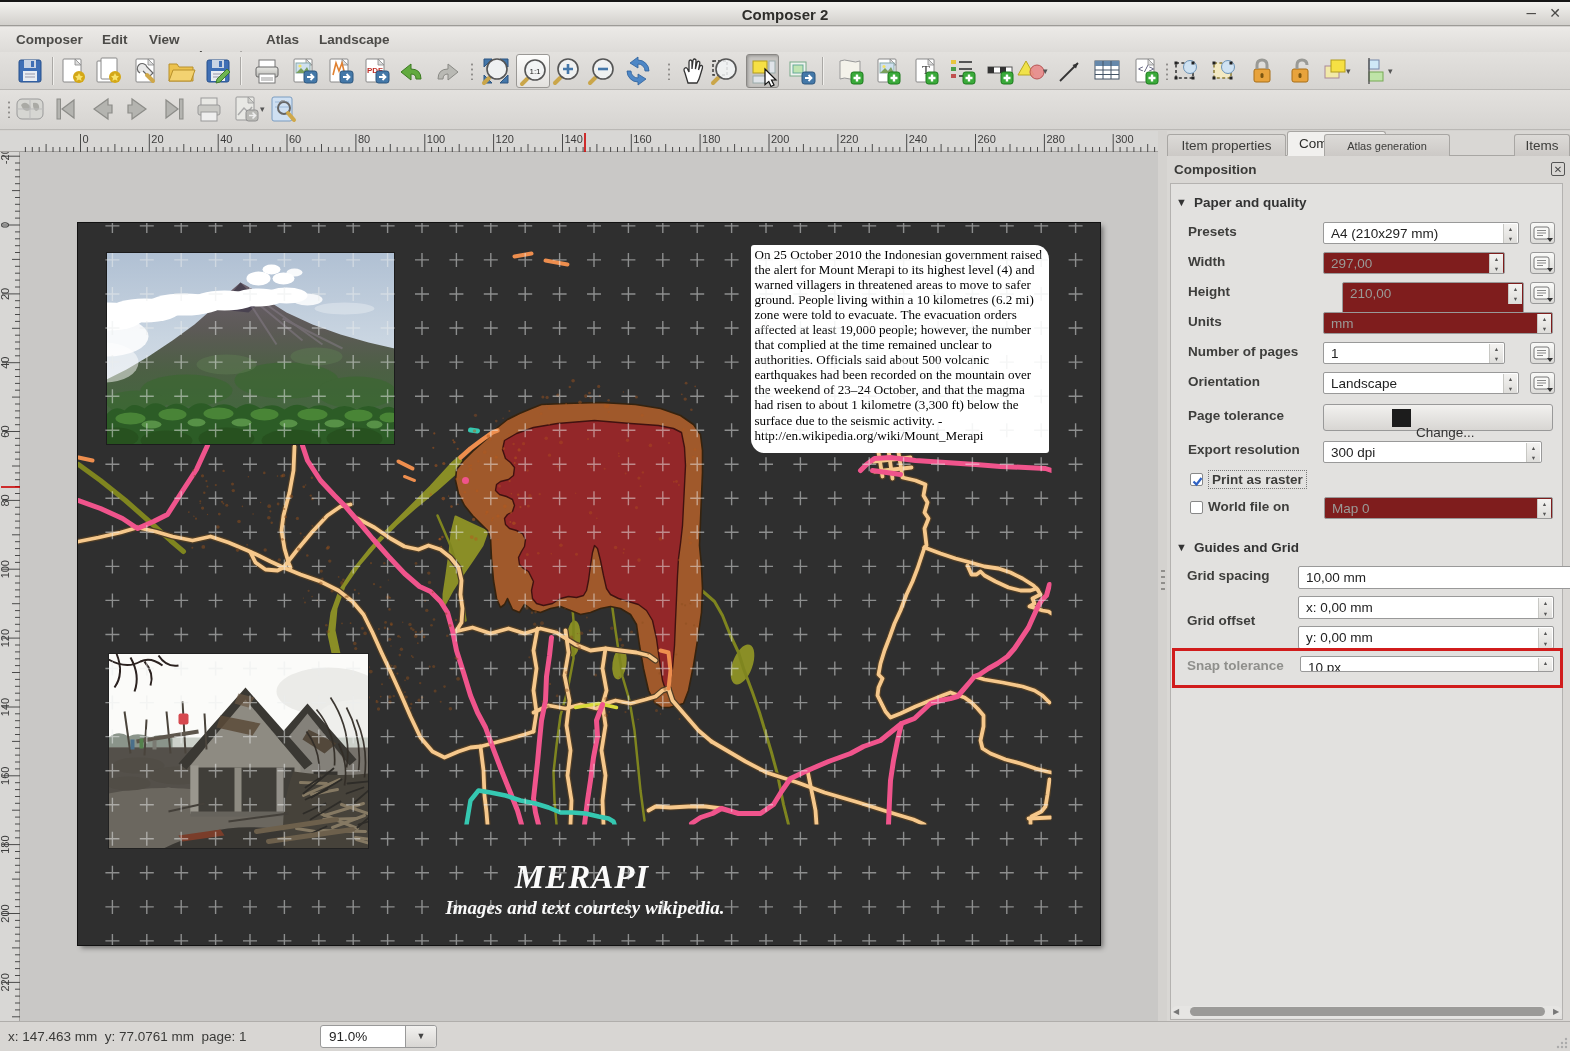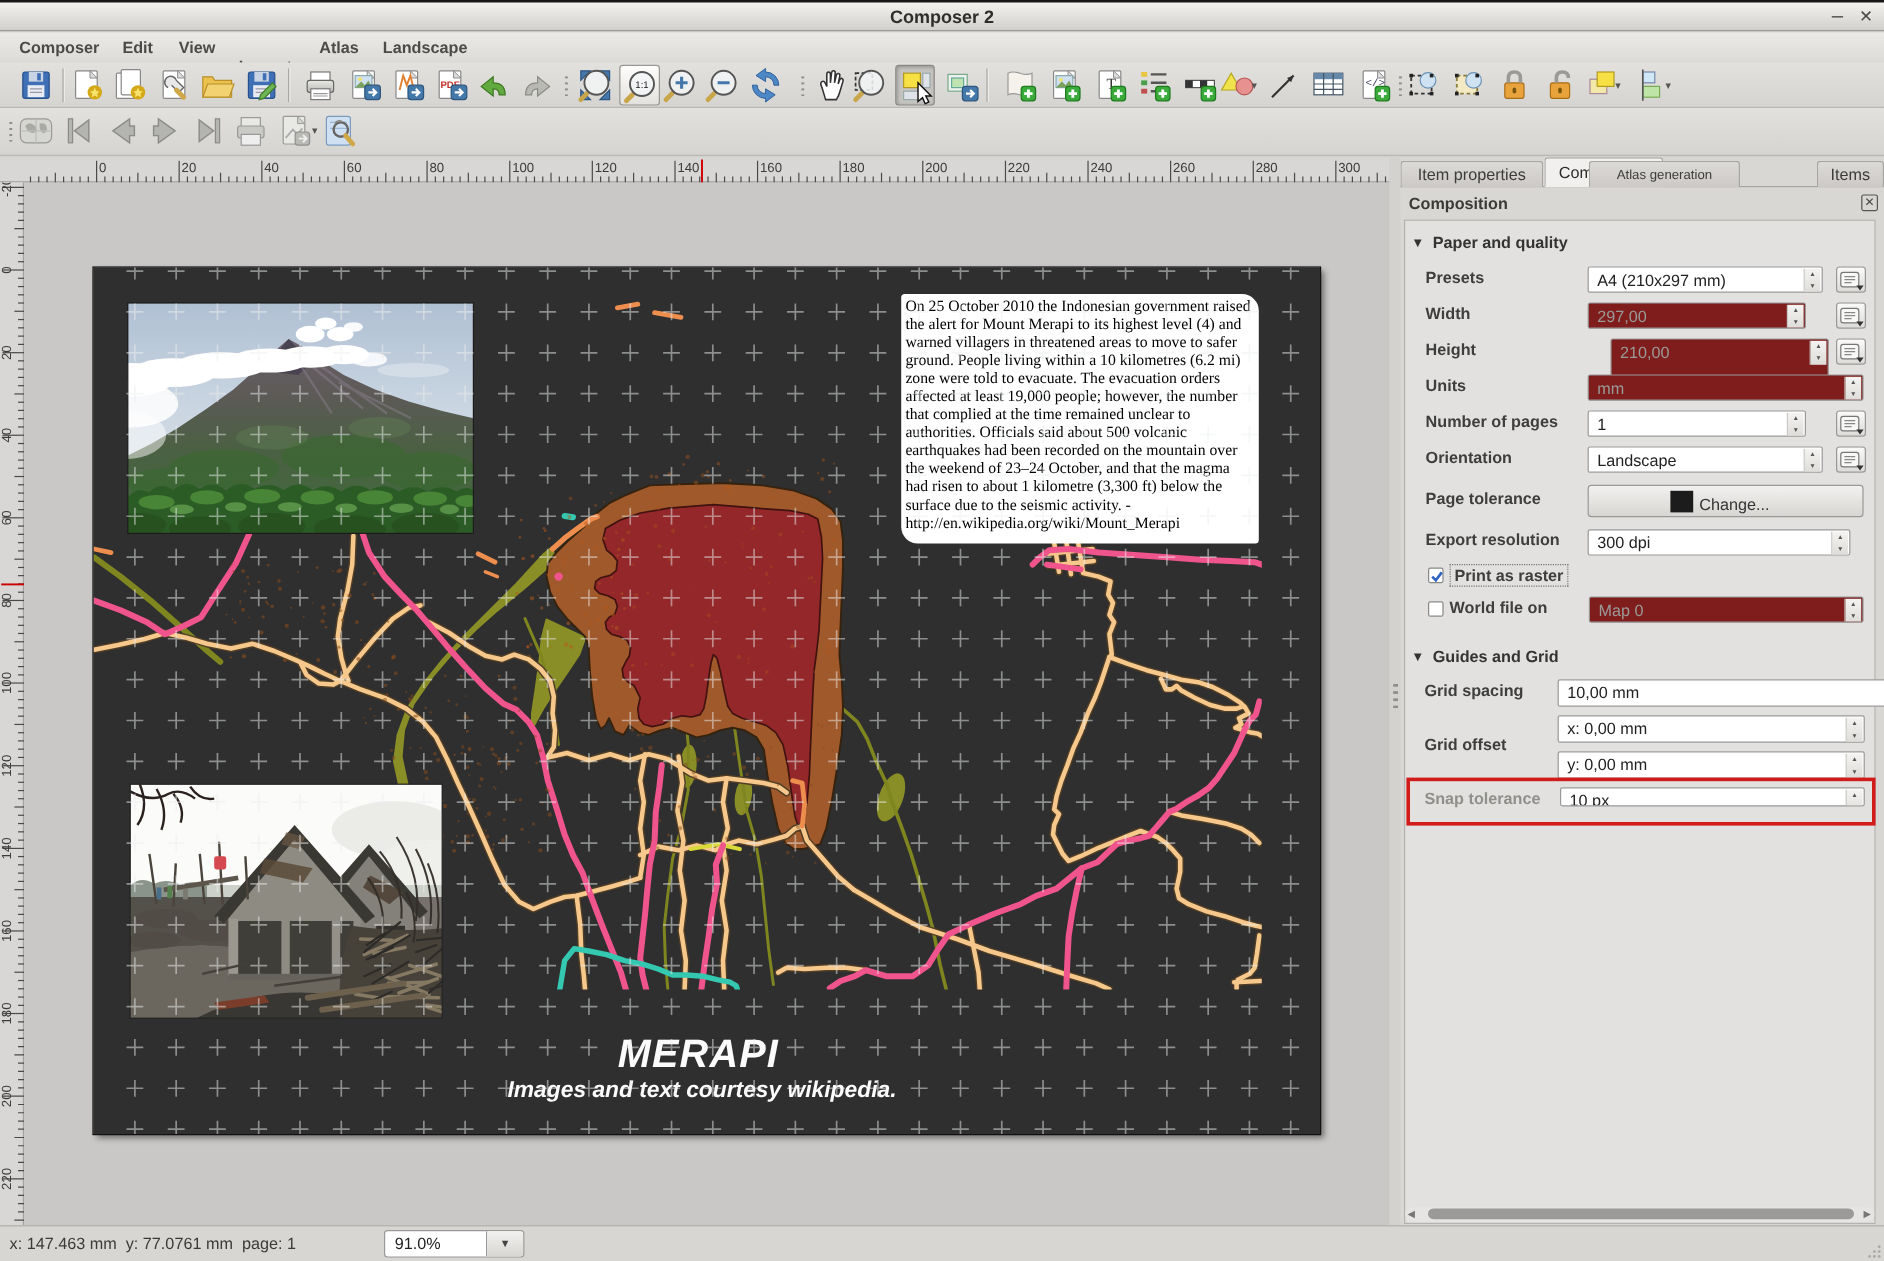--- a/index.html
+++ b/index.html
@@ -1294,21 +1294,21 @@
                 <path d="M198 78 Q214 100 210 126"></path>
                 <path d="M230 90 Q240 110 236 132"></path>
               </g>
             </g>
             <rect width="260" height="195" fill="none" stroke="#222" stroke-width="1"></rect>
           </g>
 </svg>
 
       <div style="position:absolute;left:673.0px;top:22.3px;width:298px;height:208px;background:#fff;border-radius:3px 14px 3px 14px;"></div>
       <div style="position:absolute;left:677.0px;top:24.5px;width:292px;font-family:'Liberation Serif',serif;font-size:13.1px;line-height:15.05px;color:#000">On 25 October 2010 the Indonesian government raised<br>the alert for Mount Merapi to its highest level (4) and<br>warned villagers in threatened areas to move to safer<br>ground. People living within a 10 kilometres (6.2 mi)<br>zone were told to evacuate. The evacuation orders<br>affected at least 19,000 people; however, the number<br>that complied at the time remained unclear to<br>authorities. Officials said about 500 volcanic<br>earthquakes had been recorded on the mountain over<br>the weekend of 23–24 October, and that the magma<br>had risen to about 1 kilometre (3,300 ft) below the<br>surface due to the seismic activity. -<br>http://en.wikipedia.org/wiki/Mount_Merapi</div>
-      <div style="position:absolute;left:0;top:636px;width:1022px;text-align:center;font-family:Liberation Sans, sans-serif;font-style:italic;font-weight:bold;color:#fbfbfb">
+      <div style="position:absolute;left:0;top:636px;width:1022px;text-align:center;font-family:Liberation Serif, serif;font-style:italic;font-weight:bold;color:#fbfbfb">
         <div style="font-size:33px;letter-spacing:1px;margin-left:-13px">MERAPI</div>
         <div style="font-size:19px;margin-top:1px;margin-left:-7px">Images and text courtesy wikipedia.</div>
       </div>
       <svg width="1022" height="722" viewBox="0 0 1022 722" style="position:absolute;left:0;top:0;pointer-events:none">
           <path d="M27.4 2.9H41.4M34.4 -4.1V9.9M61.8 2.9H75.8M68.8 -4.1V9.9M96.2 2.9H110.2M103.2 -4.1V9.9M130.6 2.9H144.6M137.6 -4.1V9.9M165.0 2.9H179.0M172.0 -4.1V9.9M199.4 2.9H213.4M206.4 -4.1V9.9M233.8 2.9H247.8M240.8 -4.1V9.9M268.2 2.9H282.2M275.2 -4.1V9.9M302.6 2.9H316.6M309.6 -4.1V9.9M337.0 2.9H351.0M344.0 -4.1V9.9M371.4 2.9H385.4M378.4 -4.1V9.9M405.8 2.9H419.8M412.8 -4.1V9.9M440.2 2.9H454.2M447.2 -4.1V9.9M474.6 2.9H488.6M481.6 -4.1V9.9M509.0 2.9H523.0M516.0 -4.1V9.9M543.4 2.9H557.4M550.4 -4.1V9.9M577.8 2.9H591.8M584.8 -4.1V9.9M612.2 2.9H626.2M619.2 -4.1V9.9M646.6 2.9H660.6M653.6 -4.1V9.9M681.0 2.9H695.0M688.0 -4.1V9.9M715.4 2.9H729.4M722.4 -4.1V9.9M749.8 2.9H763.8M756.8 -4.1V9.9M784.2 2.9H798.2M791.2 -4.1V9.9M818.6 2.9H832.6M825.6 -4.1V9.9M853.0 2.9H867.0M860.0 -4.1V9.9M887.4 2.9H901.4M894.4 -4.1V9.9M921.8 2.9H935.8M928.8 -4.1V9.9M956.2 2.9H970.2M963.2 -4.1V9.9M990.6 2.9H1004.6M997.6 -4.1V9.9M27.4 36.9H41.4M34.4 29.9V43.9M61.8 36.9H75.8M68.8 29.9V43.9M96.2 36.9H110.2M103.2 29.9V43.9M130.6 36.9H144.6M137.6 29.9V43.9M165.0 36.9H179.0M172.0 29.9V43.9M199.4 36.9H213.4M206.4 29.9V43.9M233.8 36.9H247.8M240.8 29.9V43.9M268.2 36.9H282.2M275.2 29.9V43.9M302.6 36.9H316.6M309.6 29.9V43.9M337.0 36.9H351.0M344.0 29.9V43.9M371.4 36.9H385.4M378.4 29.9V43.9M405.8 36.9H419.8M412.8 29.9V43.9M440.2 36.9H454.2M447.2 29.9V43.9M474.6 36.9H488.6M481.6 29.9V43.9M509.0 36.9H523.0M516.0 29.9V43.9M543.4 36.9H557.4M550.4 29.9V43.9M577.8 36.9H591.8M584.8 29.9V43.9M612.2 36.9H626.2M619.2 29.9V43.9M646.6 36.9H660.6M653.6 29.9V43.9M681.0 36.9H695.0M688.0 29.9V43.9M715.4 36.9H729.4M722.4 29.9V43.9M749.8 36.9H763.8M756.8 29.9V43.9M784.2 36.9H798.2M791.2 29.9V43.9M818.6 36.9H832.6M825.6 29.9V43.9M853.0 36.9H867.0M860.0 29.9V43.9M887.4 36.9H901.4M894.4 29.9V43.9M921.8 36.9H935.8M928.8 29.9V43.9M956.2 36.9H970.2M963.2 29.9V43.9M990.6 36.9H1004.6M997.6 29.9V43.9M27.4 71.0H41.4M34.4 64.0V78.0M61.8 71.0H75.8M68.8 64.0V78.0M96.2 71.0H110.2M103.2 64.0V78.0M130.6 71.0H144.6M137.6 64.0V78.0M165.0 71.0H179.0M172.0 64.0V78.0M199.4 71.0H213.4M206.4 64.0V78.0M233.8 71.0H247.8M240.8 64.0V78.0M268.2 71.0H282.2M275.2 64.0V78.0M302.6 71.0H316.6M309.6 64.0V78.0M337.0 71.0H351.0M344.0 64.0V78.0M371.4 71.0H385.4M378.4 64.0V78.0M405.8 71.0H419.8M412.8 64.0V78.0M440.2 71.0H454.2M447.2 64.0V78.0M474.6 71.0H488.6M481.6 64.0V78.0M509.0 71.0H523.0M516.0 64.0V78.0M543.4 71.0H557.4M550.4 64.0V78.0M577.8 71.0H591.8M584.8 64.0V78.0M612.2 71.0H626.2M619.2 64.0V78.0M646.6 71.0H660.6M653.6 64.0V78.0M681.0 71.0H695.0M688.0 64.0V78.0M715.4 71.0H729.4M722.4 64.0V78.0M749.8 71.0H763.8M756.8 64.0V78.0M784.2 71.0H798.2M791.2 64.0V78.0M818.6 71.0H832.6M825.6 64.0V78.0M853.0 71.0H867.0M860.0 64.0V78.0M887.4 71.0H901.4M894.4 64.0V78.0M921.8 71.0H935.8M928.8 64.0V78.0M956.2 71.0H970.2M963.2 64.0V78.0M990.6 71.0H1004.6M997.6 64.0V78.0M27.4 105.0H41.4M34.4 98.0V112.0M61.8 105.0H75.8M68.8 98.0V112.0M96.2 105.0H110.2M103.2 98.0V112.0M130.6 105.0H144.6M137.6 98.0V112.0M165.0 105.0H179.0M172.0 98.0V112.0M199.4 105.0H213.4M206.4 98.0V112.0M233.8 105.0H247.8M240.8 98.0V112.0M268.2 105.0H282.2M275.2 98.0V112.0M302.6 105.0H316.6M309.6 98.0V112.0M337.0 105.0H351.0M344.0 98.0V112.0M371.4 105.0H385.4M378.4 98.0V112.0M405.8 105.0H419.8M412.8 98.0V112.0M440.2 105.0H454.2M447.2 98.0V112.0M474.6 105.0H488.6M481.6 98.0V112.0M509.0 105.0H523.0M516.0 98.0V112.0M543.4 105.0H557.4M550.4 98.0V112.0M577.8 105.0H591.8M584.8 98.0V112.0M612.2 105.0H626.2M619.2 98.0V112.0M646.6 105.0H660.6M653.6 98.0V112.0M681.0 105.0H695.0M688.0 98.0V112.0M715.4 105.0H729.4M722.4 98.0V112.0M749.8 105.0H763.8M756.8 98.0V112.0M784.2 105.0H798.2M791.2 98.0V112.0M818.6 105.0H832.6M825.6 98.0V112.0M853.0 105.0H867.0M860.0 98.0V112.0M887.4 105.0H901.4M894.4 98.0V112.0M921.8 105.0H935.8M928.8 98.0V112.0M956.2 105.0H970.2M963.2 98.0V112.0M990.6 105.0H1004.6M997.6 98.0V112.0M27.4 139.1H41.4M34.4 132.1V146.1M61.8 139.1H75.8M68.8 132.1V146.1M96.2 139.1H110.2M103.2 132.1V146.1M130.6 139.1H144.6M137.6 132.1V146.1M165.0 139.1H179.0M172.0 132.1V146.1M199.4 139.1H213.4M206.4 132.1V146.1M233.8 139.1H247.8M240.8 132.1V146.1M268.2 139.1H282.2M275.2 132.1V146.1M302.6 139.1H316.6M309.6 132.1V146.1M337.0 139.1H351.0M344.0 132.1V146.1M371.4 139.1H385.4M378.4 132.1V146.1M405.8 139.1H419.8M412.8 132.1V146.1M440.2 139.1H454.2M447.2 132.1V146.1M474.6 139.1H488.6M481.6 132.1V146.1M509.0 139.1H523.0M516.0 132.1V146.1M543.4 139.1H557.4M550.4 132.1V146.1M577.8 139.1H591.8M584.8 132.1V146.1M612.2 139.1H626.2M619.2 132.1V146.1M646.6 139.1H660.6M653.6 132.1V146.1M681.0 139.1H695.0M688.0 132.1V146.1M715.4 139.1H729.4M722.4 132.1V146.1M749.8 139.1H763.8M756.8 132.1V146.1M784.2 139.1H798.2M791.2 132.1V146.1M818.6 139.1H832.6M825.6 132.1V146.1M853.0 139.1H867.0M860.0 132.1V146.1M887.4 139.1H901.4M894.4 132.1V146.1M921.8 139.1H935.8M928.8 132.1V146.1M956.2 139.1H970.2M963.2 132.1V146.1M990.6 139.1H1004.6M997.6 132.1V146.1M27.4 173.2H41.4M34.4 166.2V180.2M61.8 173.2H75.8M68.8 166.2V180.2M96.2 173.2H110.2M103.2 166.2V180.2M130.6 173.2H144.6M137.6 166.2V180.2M165.0 173.2H179.0M172.0 166.2V180.2M199.4 173.2H213.4M206.4 166.2V180.2M233.8 173.2H247.8M240.8 166.2V180.2M268.2 173.2H282.2M275.2 166.2V180.2M302.6 173.2H316.6M309.6 166.2V180.2M337.0 173.2H351.0M344.0 166.2V180.2M371.4 173.2H385.4M378.4 166.2V180.2M405.8 173.2H419.8M412.8 166.2V180.2M440.2 173.2H454.2M447.2 166.2V180.2M474.6 173.2H488.6M481.6 166.2V180.2M509.0 173.2H523.0M516.0 166.2V180.2M543.4 173.2H557.4M550.4 166.2V180.2M577.8 173.2H591.8M584.8 166.2V180.2M612.2 173.2H626.2M619.2 166.2V180.2M646.6 173.2H660.6M653.6 166.2V180.2M681.0 173.2H695.0M688.0 166.2V180.2M715.4 173.2H729.4M722.4 166.2V180.2M749.8 173.2H763.8M756.8 166.2V180.2M784.2 173.2H798.2M791.2 166.2V180.2M818.6 173.2H832.6M825.6 166.2V180.2M853.0 173.2H867.0M860.0 166.2V180.2M887.4 173.2H901.4M894.4 166.2V180.2M921.8 173.2H935.8M928.8 166.2V180.2M956.2 173.2H970.2M963.2 166.2V180.2M990.6 173.2H1004.6M997.6 166.2V180.2M27.4 207.2H41.4M34.4 200.2V214.2M61.8 207.2H75.8M68.8 200.2V214.2M96.2 207.2H110.2M103.2 200.2V214.2M130.6 207.2H144.6M137.6 200.2V214.2M165.0 207.2H179.0M172.0 200.2V214.2M199.4 207.2H213.4M206.4 200.2V214.2M233.8 207.2H247.8M240.8 200.2V214.2M268.2 207.2H282.2M275.2 200.2V214.2M302.6 207.2H316.6M309.6 200.2V214.2M337.0 207.2H351.0M344.0 200.2V214.2M371.4 207.2H385.4M378.4 200.2V214.2M405.8 207.2H419.8M412.8 200.2V214.2M440.2 207.2H454.2M447.2 200.2V214.2M474.6 207.2H488.6M481.6 200.2V214.2M509.0 207.2H523.0M516.0 200.2V214.2M543.4 207.2H557.4M550.4 200.2V214.2M577.8 207.2H591.8M584.8 200.2V214.2M612.2 207.2H626.2M619.2 200.2V214.2M646.6 207.2H660.6M653.6 200.2V214.2M681.0 207.2H695.0M688.0 200.2V214.2M715.4 207.2H729.4M722.4 200.2V214.2M749.8 207.2H763.8M756.8 200.2V214.2M784.2 207.2H798.2M791.2 200.2V214.2M818.6 207.2H832.6M825.6 200.2V214.2M853.0 207.2H867.0M860.0 200.2V214.2M887.4 207.2H901.4M894.4 200.2V214.2M921.8 207.2H935.8M928.8 200.2V214.2M956.2 207.2H970.2M963.2 200.2V214.2M990.6 207.2H1004.6M997.6 200.2V214.2M27.4 241.2H41.4M34.4 234.2V248.2M61.8 241.2H75.8M68.8 234.2V248.2M96.2 241.2H110.2M103.2 234.2V248.2M130.6 241.2H144.6M137.6 234.2V248.2M165.0 241.2H179.0M172.0 234.2V248.2M199.4 241.2H213.4M206.4 234.2V248.2M233.8 241.2H247.8M240.8 234.2V248.2M268.2 241.2H282.2M275.2 234.2V248.2M302.6 241.2H316.6M309.6 234.2V248.2M337.0 241.2H351.0M344.0 234.2V248.2M371.4 241.2H385.4M378.4 234.2V248.2M405.8 241.2H419.8M412.8 234.2V248.2M440.2 241.2H454.2M447.2 234.2V248.2M474.6 241.2H488.6M481.6 234.2V248.2M509.0 241.2H523.0M516.0 234.2V248.2M543.4 241.2H557.4M550.4 234.2V248.2M577.8 241.2H591.8M584.8 234.2V248.2M612.2 241.2H626.2M619.2 234.2V248.2M646.6 241.2H660.6M653.6 234.2V248.2M681.0 241.2H695.0M688.0 234.2V248.2M715.4 241.2H729.4M722.4 234.2V248.2M749.8 241.2H763.8M756.8 234.2V248.2M784.2 241.2H798.2M791.2 234.2V248.2M818.6 241.2H832.6M825.6 234.2V248.2M853.0 241.2H867.0M860.0 234.2V248.2M887.4 241.2H901.4M894.4 234.2V248.2M921.8 241.2H935.8M928.8 234.2V248.2M956.2 241.2H970.2M963.2 234.2V248.2M990.6 241.2H1004.6M997.6 234.2V248.2M27.4 275.3H41.4M34.4 268.3V282.3M61.8 275.3H75.8M68.8 268.3V282.3M96.2 275.3H110.2M103.2 268.3V282.3M130.6 275.3H144.6M137.6 268.3V282.3M165.0 275.3H179.0M172.0 268.3V282.3M199.4 275.3H213.4M206.4 268.3V282.3M233.8 275.3H247.8M240.8 268.3V282.3M268.2 275.3H282.2M275.2 268.3V282.3M302.6 275.3H316.6M309.6 268.3V282.3M337.0 275.3H351.0M344.0 268.3V282.3M371.4 275.3H385.4M378.4 268.3V282.3M405.8 275.3H419.8M412.8 268.3V282.3M440.2 275.3H454.2M447.2 268.3V282.3M474.6 275.3H488.6M481.6 268.3V282.3M509.0 275.3H523.0M516.0 268.3V282.3M543.4 275.3H557.4M550.4 268.3V282.3M577.8 275.3H591.8M584.8 268.3V282.3M612.2 275.3H626.2M619.2 268.3V282.3M646.6 275.3H660.6M653.6 268.3V282.3M681.0 275.3H695.0M688.0 268.3V282.3M715.4 275.3H729.4M722.4 268.3V282.3M749.8 275.3H763.8M756.8 268.3V282.3M784.2 275.3H798.2M791.2 268.3V282.3M818.6 275.3H832.6M825.6 268.3V282.3M853.0 275.3H867.0M860.0 268.3V282.3M887.4 275.3H901.4M894.4 268.3V282.3M921.8 275.3H935.8M928.8 268.3V282.3M956.2 275.3H970.2M963.2 268.3V282.3M990.6 275.3H1004.6M997.6 268.3V282.3M27.4 309.3H41.4M34.4 302.3V316.3M61.8 309.3H75.8M68.8 302.3V316.3M96.2 309.3H110.2M103.2 302.3V316.3M130.6 309.3H144.6M137.6 302.3V316.3M165.0 309.3H179.0M172.0 302.3V316.3M199.4 309.3H213.4M206.4 302.3V316.3M233.8 309.3H247.8M240.8 302.3V316.3M268.2 309.3H282.2M275.2 302.3V316.3M302.6 309.3H316.6M309.6 302.3V316.3M337.0 309.3H351.0M344.0 302.3V316.3M371.4 309.3H385.4M378.4 302.3V316.3M405.8 309.3H419.8M412.8 302.3V316.3M440.2 309.3H454.2M447.2 302.3V316.3M474.6 309.3H488.6M481.6 302.3V316.3M509.0 309.3H523.0M516.0 302.3V316.3M543.4 309.3H557.4M550.4 302.3V316.3M577.8 309.3H591.8M584.8 302.3V316.3M612.2 309.3H626.2M619.2 302.3V316.3M646.6 309.3H660.6M653.6 302.3V316.3M681.0 309.3H695.0M688.0 302.3V316.3M715.4 309.3H729.4M722.4 302.3V316.3M749.8 309.3H763.8M756.8 302.3V316.3M784.2 309.3H798.2M791.2 302.3V316.3M818.6 309.3H832.6M825.6 302.3V316.3M853.0 309.3H867.0M860.0 302.3V316.3M887.4 309.3H901.4M894.4 302.3V316.3M921.8 309.3H935.8M928.8 302.3V316.3M956.2 309.3H970.2M963.2 302.3V316.3M990.6 309.3H1004.6M997.6 302.3V316.3M27.4 343.4H41.4M34.4 336.4V350.4M61.8 343.4H75.8M68.8 336.4V350.4M96.2 343.4H110.2M103.2 336.4V350.4M130.6 343.4H144.6M137.6 336.4V350.4M165.0 343.4H179.0M172.0 336.4V350.4M199.4 343.4H213.4M206.4 336.4V350.4M233.8 343.4H247.8M240.8 336.4V350.4M268.2 343.4H282.2M275.2 336.4V350.4M302.6 343.4H316.6M309.6 336.4V350.4M337.0 343.4H351.0M344.0 336.4V350.4M371.4 343.4H385.4M378.4 336.4V350.4M405.8 343.4H419.8M412.8 336.4V350.4M440.2 343.4H454.2M447.2 336.4V350.4M474.6 343.4H488.6M481.6 336.4V350.4M509.0 343.4H523.0M516.0 336.4V350.4M543.4 343.4H557.4M550.4 336.4V350.4M577.8 343.4H591.8M584.8 336.4V350.4M612.2 343.4H626.2M619.2 336.4V350.4M646.6 343.4H660.6M653.6 336.4V350.4M681.0 343.4H695.0M688.0 336.4V350.4M715.4 343.4H729.4M722.4 336.4V350.4M749.8 343.4H763.8M756.8 336.4V350.4M784.2 343.4H798.2M791.2 336.4V350.4M818.6 343.4H832.6M825.6 336.4V350.4M853.0 343.4H867.0M860.0 336.4V350.4M887.4 343.4H901.4M894.4 336.4V350.4M921.8 343.4H935.8M928.8 336.4V350.4M956.2 343.4H970.2M963.2 336.4V350.4M990.6 343.4H1004.6M997.6 336.4V350.4M27.4 377.4H41.4M34.4 370.4V384.4M61.8 377.4H75.8M68.8 370.4V384.4M96.2 377.4H110.2M103.2 370.4V384.4M130.6 377.4H144.6M137.6 370.4V384.4M165.0 377.4H179.0M172.0 370.4V384.4M199.4 377.4H213.4M206.4 370.4V384.4M233.8 377.4H247.8M240.8 370.4V384.4M268.2 377.4H282.2M275.2 370.4V384.4M302.6 377.4H316.6M309.6 370.4V384.4M337.0 377.4H351.0M344.0 370.4V384.4M371.4 377.4H385.4M378.4 370.4V384.4M405.8 377.4H419.8M412.8 370.4V384.4M440.2 377.4H454.2M447.2 370.4V384.4M474.6 377.4H488.6M481.6 370.4V384.4M509.0 377.4H523.0M516.0 370.4V384.4M543.4 377.4H557.4M550.4 370.4V384.4M577.8 377.4H591.8M584.8 370.4V384.4M612.2 377.4H626.2M619.2 370.4V384.4M646.6 377.4H660.6M653.6 370.4V384.4M681.0 377.4H695.0M688.0 370.4V384.4M715.4 377.4H729.4M722.4 370.4V384.4M749.8 377.4H763.8M756.8 370.4V384.4M784.2 377.4H798.2M791.2 370.4V384.4M818.6 377.4H832.6M825.6 370.4V384.4M853.0 377.4H867.0M860.0 370.4V384.4M887.4 377.4H901.4M894.4 370.4V384.4M921.8 377.4H935.8M928.8 370.4V384.4M956.2 377.4H970.2M963.2 370.4V384.4M990.6 377.4H1004.6M997.6 370.4V384.4M27.4 411.5H41.4M34.4 404.5V418.5M61.8 411.5H75.8M68.8 404.5V418.5M96.2 411.5H110.2M103.2 404.5V418.5M130.6 411.5H144.6M137.6 404.5V418.5M165.0 411.5H179.0M172.0 404.5V418.5M199.4 411.5H213.4M206.4 404.5V418.5M233.8 411.5H247.8M240.8 404.5V418.5M268.2 411.5H282.2M275.2 404.5V418.5M302.6 411.5H316.6M309.6 404.5V418.5M337.0 411.5H351.0M344.0 404.5V418.5M371.4 411.5H385.4M378.4 404.5V418.5M405.8 411.5H419.8M412.8 404.5V418.5M440.2 411.5H454.2M447.2 404.5V418.5M474.6 411.5H488.6M481.6 404.5V418.5M509.0 411.5H523.0M516.0 404.5V418.5M543.4 411.5H557.4M550.4 404.5V418.5M577.8 411.5H591.8M584.8 404.5V418.5M612.2 411.5H626.2M619.2 404.5V418.5M646.6 411.5H660.6M653.6 404.5V418.5M681.0 411.5H695.0M688.0 404.5V418.5M715.4 411.5H729.4M722.4 404.5V418.5M749.8 411.5H763.8M756.8 404.5V418.5M784.2 411.5H798.2M791.2 404.5V418.5M818.6 411.5H832.6M825.6 404.5V418.5M853.0 411.5H867.0M860.0 404.5V418.5M887.4 411.5H901.4M894.4 404.5V418.5M921.8 411.5H935.8M928.8 404.5V418.5M956.2 411.5H970.2M963.2 404.5V418.5M990.6 411.5H1004.6M997.6 404.5V418.5M27.4 445.5H41.4M34.4 438.5V452.5M61.8 445.5H75.8M68.8 438.5V452.5M96.2 445.5H110.2M103.2 438.5V452.5M130.6 445.5H144.6M137.6 438.5V452.5M165.0 445.5H179.0M172.0 438.5V452.5M199.4 445.5H213.4M206.4 438.5V452.5M233.8 445.5H247.8M240.8 438.5V452.5M268.2 445.5H282.2M275.2 438.5V452.5M302.6 445.5H316.6M309.6 438.5V452.5M337.0 445.5H351.0M344.0 438.5V452.5M371.4 445.5H385.4M378.4 438.5V452.5M405.8 445.5H419.8M412.8 438.5V452.5M440.2 445.5H454.2M447.2 438.5V452.5M474.6 445.5H488.6M481.6 438.5V452.5M509.0 445.5H523.0M516.0 438.5V452.5M543.4 445.5H557.4M550.4 438.5V452.5M577.8 445.5H591.8M584.8 438.5V452.5M612.2 445.5H626.2M619.2 438.5V452.5M646.6 445.5H660.6M653.6 438.5V452.5M681.0 445.5H695.0M688.0 438.5V452.5M715.4 445.5H729.4M722.4 438.5V452.5M749.8 445.5H763.8M756.8 438.5V452.5M784.2 445.5H798.2M791.2 438.5V452.5M818.6 445.5H832.6M825.6 438.5V452.5M853.0 445.5H867.0M860.0 438.5V452.5M887.4 445.5H901.4M894.4 438.5V452.5M921.8 445.5H935.8M928.8 438.5V452.5M956.2 445.5H970.2M963.2 438.5V452.5M990.6 445.5H1004.6M997.6 438.5V452.5M27.4 479.6H41.4M34.4 472.6V486.6M61.8 479.6H75.8M68.8 472.6V486.6M96.2 479.6H110.2M103.2 472.6V486.6M130.6 479.6H144.6M137.6 472.6V486.6M165.0 479.6H179.0M172.0 472.6V486.6M199.4 479.6H213.4M206.4 472.6V486.6M233.8 479.6H247.8M240.8 472.6V486.6M268.2 479.6H282.2M275.2 472.6V486.6M302.6 479.6H316.6M309.6 472.6V486.6M337.0 479.6H351.0M344.0 472.6V486.6M371.4 479.6H385.4M378.4 472.6V486.6M405.8 479.6H419.8M412.8 472.6V486.6M440.2 479.6H454.2M447.2 472.6V486.6M474.6 479.6H488.6M481.6 472.6V486.6M509.0 479.6H523.0M516.0 472.6V486.6M543.4 479.6H557.4M550.4 472.6V486.6M577.8 479.6H591.8M584.8 472.6V486.6M612.2 479.6H626.2M619.2 472.6V486.6M646.6 479.6H660.6M653.6 472.6V486.6M681.0 479.6H695.0M688.0 472.6V486.6M715.4 479.6H729.4M722.4 472.6V486.6M749.8 479.6H763.8M756.8 472.6V486.6M784.2 479.6H798.2M791.2 472.6V486.6M818.6 479.6H832.6M825.6 472.6V486.6M853.0 479.6H867.0M860.0 472.6V486.6M887.4 479.6H901.4M894.4 472.6V486.6M921.8 479.6H935.8M928.8 472.6V486.6M956.2 479.6H970.2M963.2 472.6V486.6M990.6 479.6H1004.6M997.6 472.6V486.6M27.4 513.6H41.4M34.4 506.6V520.6M61.8 513.6H75.8M68.8 506.6V520.6M96.2 513.6H110.2M103.2 506.6V520.6M130.6 513.6H144.6M137.6 506.6V520.6M165.0 513.6H179.0M172.0 506.6V520.6M199.4 513.6H213.4M206.4 506.6V520.6M233.8 513.6H247.8M240.8 506.6V520.6M268.2 513.6H282.2M275.2 506.6V520.6M302.6 513.6H316.6M309.6 506.6V520.6M337.0 513.6H351.0M344.0 506.6V520.6M371.4 513.6H385.4M378.4 506.6V520.6M405.8 513.6H419.8M412.8 506.6V520.6M440.2 513.6H454.2M447.2 506.6V520.6M474.6 513.6H488.6M481.6 506.6V520.6M509.0 513.6H523.0M516.0 506.6V520.6M543.4 513.6H557.4M550.4 506.6V520.6M577.8 513.6H591.8M584.8 506.6V520.6M612.2 513.6H626.2M619.2 506.6V520.6M646.6 513.6H660.6M653.6 506.6V520.6M681.0 513.6H695.0M688.0 506.6V520.6M715.4 513.6H729.4M722.4 506.6V520.6M749.8 513.6H763.8M756.8 506.6V520.6M784.2 513.6H798.2M791.2 506.6V520.6M818.6 513.6H832.6M825.6 506.6V520.6M853.0 513.6H867.0M860.0 506.6V520.6M887.4 513.6H901.4M894.4 506.6V520.6M921.8 513.6H935.8M928.8 506.6V520.6M956.2 513.6H970.2M963.2 506.6V520.6M990.6 513.6H1004.6M997.6 506.6V520.6M27.4 547.7H41.4M34.4 540.7V554.7M61.8 547.7H75.8M68.8 540.7V554.7M96.2 547.7H110.2M103.2 540.7V554.7M130.6 547.7H144.6M137.6 540.7V554.7M165.0 547.7H179.0M172.0 540.7V554.7M199.4 547.7H213.4M206.4 540.7V554.7M233.8 547.7H247.8M240.8 540.7V554.7M268.2 547.7H282.2M275.2 540.7V554.7M302.6 547.7H316.6M309.6 540.7V554.7M337.0 547.7H351.0M344.0 540.7V554.7M371.4 547.7H385.4M378.4 540.7V554.7M405.8 547.7H419.8M412.8 540.7V554.7M440.2 547.7H454.2M447.2 540.7V554.7M474.6 547.7H488.6M481.6 540.7V554.7M509.0 547.7H523.0M516.0 540.7V554.7M543.4 547.7H557.4M550.4 540.7V554.7M577.8 547.7H591.8M584.8 540.7V554.7M612.2 547.7H626.2M619.2 540.7V554.7M646.6 547.7H660.6M653.6 540.7V554.7M681.0 547.7H695.0M688.0 540.7V554.7M715.4 547.7H729.4M722.4 540.7V554.7M749.8 547.7H763.8M756.8 540.7V554.7M784.2 547.7H798.2M791.2 540.7V554.7M818.6 547.7H832.6M825.6 540.7V554.7M853.0 547.7H867.0M860.0 540.7V554.7M887.4 547.7H901.4M894.4 540.7V554.7M921.8 547.7H935.8M928.8 540.7V554.7M956.2 547.7H970.2M963.2 540.7V554.7M990.6 547.7H1004.6M997.6 540.7V554.7M27.4 581.7H41.4M34.4 574.7V588.7M61.8 581.7H75.8M68.8 574.7V588.7M96.2 581.7H110.2M103.2 574.7V588.7M130.6 581.7H144.6M137.6 574.7V588.7M165.0 581.7H179.0M172.0 574.7V588.7M199.4 581.7H213.4M206.4 574.7V588.7M233.8 581.7H247.8M240.8 574.7V588.7M268.2 581.7H282.2M275.2 574.7V588.7M302.6 581.7H316.6M309.6 574.7V588.7M337.0 581.7H351.0M344.0 574.7V588.7M371.4 581.7H385.4M378.4 574.7V588.7M405.8 581.7H419.8M412.8 574.7V588.7M440.2 581.7H454.2M447.2 574.7V588.7M474.6 581.7H488.6M481.6 574.7V588.7M509.0 581.7H523.0M516.0 574.7V588.7M543.4 581.7H557.4M550.4 574.7V588.7M577.8 581.7H591.8M584.8 574.7V588.7M612.2 581.7H626.2M619.2 574.7V588.7M646.6 581.7H660.6M653.6 574.7V588.7M681.0 581.7H695.0M688.0 574.7V588.7M715.4 581.7H729.4M722.4 574.7V588.7M749.8 581.7H763.8M756.8 574.7V588.7M784.2 581.7H798.2M791.2 574.7V588.7M818.6 581.7H832.6M825.6 574.7V588.7M853.0 581.7H867.0M860.0 574.7V588.7M887.4 581.7H901.4M894.4 574.7V588.7M921.8 581.7H935.8M928.8 574.7V588.7M956.2 581.7H970.2M963.2 574.7V588.7M990.6 581.7H1004.6M997.6 574.7V588.7M27.4 615.8H41.4M34.4 608.8V622.8M61.8 615.8H75.8M68.8 608.8V622.8M96.2 615.8H110.2M103.2 608.8V622.8M130.6 615.8H144.6M137.6 608.8V622.8M165.0 615.8H179.0M172.0 608.8V622.8M199.4 615.8H213.4M206.4 608.8V622.8M233.8 615.8H247.8M240.8 608.8V622.8M268.2 615.8H282.2M275.2 608.8V622.8M302.6 615.8H316.6M309.6 608.8V622.8M337.0 615.8H351.0M344.0 608.8V622.8M371.4 615.8H385.4M378.4 608.8V622.8M405.8 615.8H419.8M412.8 608.8V622.8M440.2 615.8H454.2M447.2 608.8V622.8M474.6 615.8H488.6M481.6 608.8V622.8M509.0 615.8H523.0M516.0 608.8V622.8M543.4 615.8H557.4M550.4 608.8V622.8M577.8 615.8H591.8M584.8 608.8V622.8M612.2 615.8H626.2M619.2 608.8V622.8M646.6 615.8H660.6M653.6 608.8V622.8M681.0 615.8H695.0M688.0 608.8V622.8M715.4 615.8H729.4M722.4 608.8V622.8M749.8 615.8H763.8M756.8 608.8V622.8M784.2 615.8H798.2M791.2 608.8V622.8M818.6 615.8H832.6M825.6 608.8V622.8M853.0 615.8H867.0M860.0 608.8V622.8M887.4 615.8H901.4M894.4 608.8V622.8M921.8 615.8H935.8M928.8 608.8V622.8M956.2 615.8H970.2M963.2 608.8V622.8M990.6 615.8H1004.6M997.6 608.8V622.8M27.4 649.8H41.4M34.4 642.8V656.8M61.8 649.8H75.8M68.8 642.8V656.8M96.2 649.8H110.2M103.2 642.8V656.8M130.6 649.8H144.6M137.6 642.8V656.8M165.0 649.8H179.0M172.0 642.8V656.8M199.4 649.8H213.4M206.4 642.8V656.8M233.8 649.8H247.8M240.8 642.8V656.8M268.2 649.8H282.2M275.2 642.8V656.8M302.6 649.8H316.6M309.6 642.8V656.8M337.0 649.8H351.0M344.0 642.8V656.8M371.4 649.8H385.4M378.4 642.8V656.8M405.8 649.8H419.8M412.8 642.8V656.8M440.2 649.8H454.2M447.2 642.8V656.8M474.6 649.8H488.6M481.6 642.8V656.8M509.0 649.8H523.0M516.0 642.8V656.8M543.4 649.8H557.4M550.4 642.8V656.8M577.8 649.8H591.8M584.8 642.8V656.8M612.2 649.8H626.2M619.2 642.8V656.8M646.6 649.8H660.6M653.6 642.8V656.8M681.0 649.8H695.0M688.0 642.8V656.8M715.4 649.8H729.4M722.4 642.8V656.8M749.8 649.8H763.8M756.8 642.8V656.8M784.2 649.8H798.2M791.2 642.8V656.8M818.6 649.8H832.6M825.6 642.8V656.8M853.0 649.8H867.0M860.0 642.8V656.8M887.4 649.8H901.4M894.4 642.8V656.8M921.8 649.8H935.8M928.8 642.8V656.8M956.2 649.8H970.2M963.2 642.8V656.8M990.6 649.8H1004.6M997.6 642.8V656.8M27.4 683.9H41.4M34.4 676.9V690.9M61.8 683.9H75.8M68.8 676.9V690.9M96.2 683.9H110.2M103.2 676.9V690.9M130.6 683.9H144.6M137.6 676.9V690.9M165.0 683.9H179.0M172.0 676.9V690.9M199.4 683.9H213.4M206.4 676.9V690.9M233.8 683.9H247.8M240.8 676.9V690.9M268.2 683.9H282.2M275.2 676.9V690.9M302.6 683.9H316.6M309.6 676.9V690.9M337.0 683.9H351.0M344.0 676.9V690.9M371.4 683.9H385.4M378.4 676.9V690.9M405.8 683.9H419.8M412.8 676.9V690.9M440.2 683.9H454.2M447.2 676.9V690.9M474.6 683.9H488.6M481.6 676.9V690.9M509.0 683.9H523.0M516.0 676.9V690.9M543.4 683.9H557.4M550.4 676.9V690.9M577.8 683.9H591.8M584.8 676.9V690.9M612.2 683.9H626.2M619.2 676.9V690.9M646.6 683.9H660.6M653.6 676.9V690.9M681.0 683.9H695.0M688.0 676.9V690.9M715.4 683.9H729.4M722.4 676.9V690.9M749.8 683.9H763.8M756.8 676.9V690.9M784.2 683.9H798.2M791.2 676.9V690.9M818.6 683.9H832.6M825.6 676.9V690.9M853.0 683.9H867.0M860.0 676.9V690.9M887.4 683.9H901.4M894.4 676.9V690.9M921.8 683.9H935.8M928.8 676.9V690.9M956.2 683.9H970.2M963.2 676.9V690.9M990.6 683.9H1004.6M997.6 676.9V690.9M27.4 717.9H41.4M34.4 710.9V724.9M61.8 717.9H75.8M68.8 710.9V724.9M96.2 717.9H110.2M103.2 710.9V724.9M130.6 717.9H144.6M137.6 710.9V724.9M165.0 717.9H179.0M172.0 710.9V724.9M199.4 717.9H213.4M206.4 710.9V724.9M233.8 717.9H247.8M240.8 710.9V724.9M268.2 717.9H282.2M275.2 710.9V724.9M302.6 717.9H316.6M309.6 710.9V724.9M337.0 717.9H351.0M344.0 710.9V724.9M371.4 717.9H385.4M378.4 710.9V724.9M405.8 717.9H419.8M412.8 710.9V724.9M440.2 717.9H454.2M447.2 710.9V724.9M474.6 717.9H488.6M481.6 710.9V724.9M509.0 717.9H523.0M516.0 710.9V724.9M543.4 717.9H557.4M550.4 710.9V724.9M577.8 717.9H591.8M584.8 710.9V724.9M612.2 717.9H626.2M619.2 710.9V724.9M646.6 717.9H660.6M653.6 710.9V724.9M681.0 717.9H695.0M688.0 710.9V724.9M715.4 717.9H729.4M722.4 710.9V724.9M749.8 717.9H763.8M756.8 710.9V724.9M784.2 717.9H798.2M791.2 710.9V724.9M818.6 717.9H832.6M825.6 710.9V724.9M853.0 717.9H867.0M860.0 710.9V724.9M887.4 717.9H901.4M894.4 710.9V724.9M921.8 717.9H935.8M928.8 710.9V724.9M956.2 717.9H970.2M963.2 710.9V724.9M990.6 717.9H1004.6M997.6 710.9V724.9" stroke="rgba(235,237,237,0.5)" stroke-width="1.4" fill="none"></path>
         </svg>
     </div>
   </div>
 </div>
 
@@ -1371,21 +1371,21 @@
       <div class="sarr">▲</div>
       <div class="sarr">▼</div>
     </div></div><div class="ddb" style="left:1530px;top:372px"><svg width="25" height="22" viewBox="0 0 25 22">
       <rect x="3" y="4" width="15" height="12" rx="2" fill="#f8f8f6" stroke="#777"></rect>
       <line x1="6" y1="7.5" x2="15" y2="7.5" stroke="#888"></line>
       <line x1="6" y1="10" x2="15" y2="10" stroke="#888"></line>
       <line x1="6" y1="12.5" x2="12" y2="12.5" stroke="#888"></line>
       <path d="M16 15 L22 15 L19 19Z" fill="#333"></path>
     </svg></div><div class="plab" style="left:1188px;top:408px">Page tolerance</div><div class="pbtn" style="left:1323px;top:404px;width:230px;height:27px">
     <div style="position:absolute;left:68px;top:4px;width:19px;height:18px;background:#1c1c1c"></div>
-    <span style="position:absolute;left:92px;top:8px">Change...</span>
+    <span style="position:absolute;left:92px;top:20px">Change...</span>
   </div><div class="plab" style="left:1188px;top:442px">Export resolution</div><div class="wbox" style="left:1323px;top:441px;width:219px;height:22px;line-height:21px;font-size:13.5px">300 dpi<div class="spinr" style="height:20px">
       <div class="sarr">▲</div>
       <div class="sarr">▼</div>
     </div></div><div style="position:absolute;left:1190px;top:473px;width:13px;height:13px;background:#fff;border:1px solid #888;border-radius:2px"><svg width="13" height="13">
       <path d="M2.5 6.5 L5.5 9.5 L10.5 3" stroke="#2f62c4" stroke-width="2.2" fill="none"></path>
     </svg></div><div class="plab pfoc" style="left:1208px;top:470px;padding:1px 3px">Print as raster</div><div style="position:absolute;left:1190px;top:501px;width:13px;height:13px;background:#fff;border:1px solid #888;border-radius:2px"><svg width="13" height="13"></svg></div><div class="plab" style="left:1208px;top:499px">World file on</div><div class="wdis" style="left:1324px;top:497px;width:229px;height:22px;line-height:21px;font-size:13.5px">Map 0<div class="spinr" style="height:20px">
       <div class="sarr">▲</div>
       <div class="sarr">▼</div>
     </div></div><div class="phead" style="top:540px"><span class="parr">▼</span>Guides and Grid</div><div class="plab" style="left:1187px;top:568px">Grid spacing</div><div class="wbox" style="left:1298px;top:566px;width:300px;height:23px;line-height:22px;font-size:13.5px">10,00 mm<div class="spinr" style="height:21px">
       <div class="sarr">▲</div>

